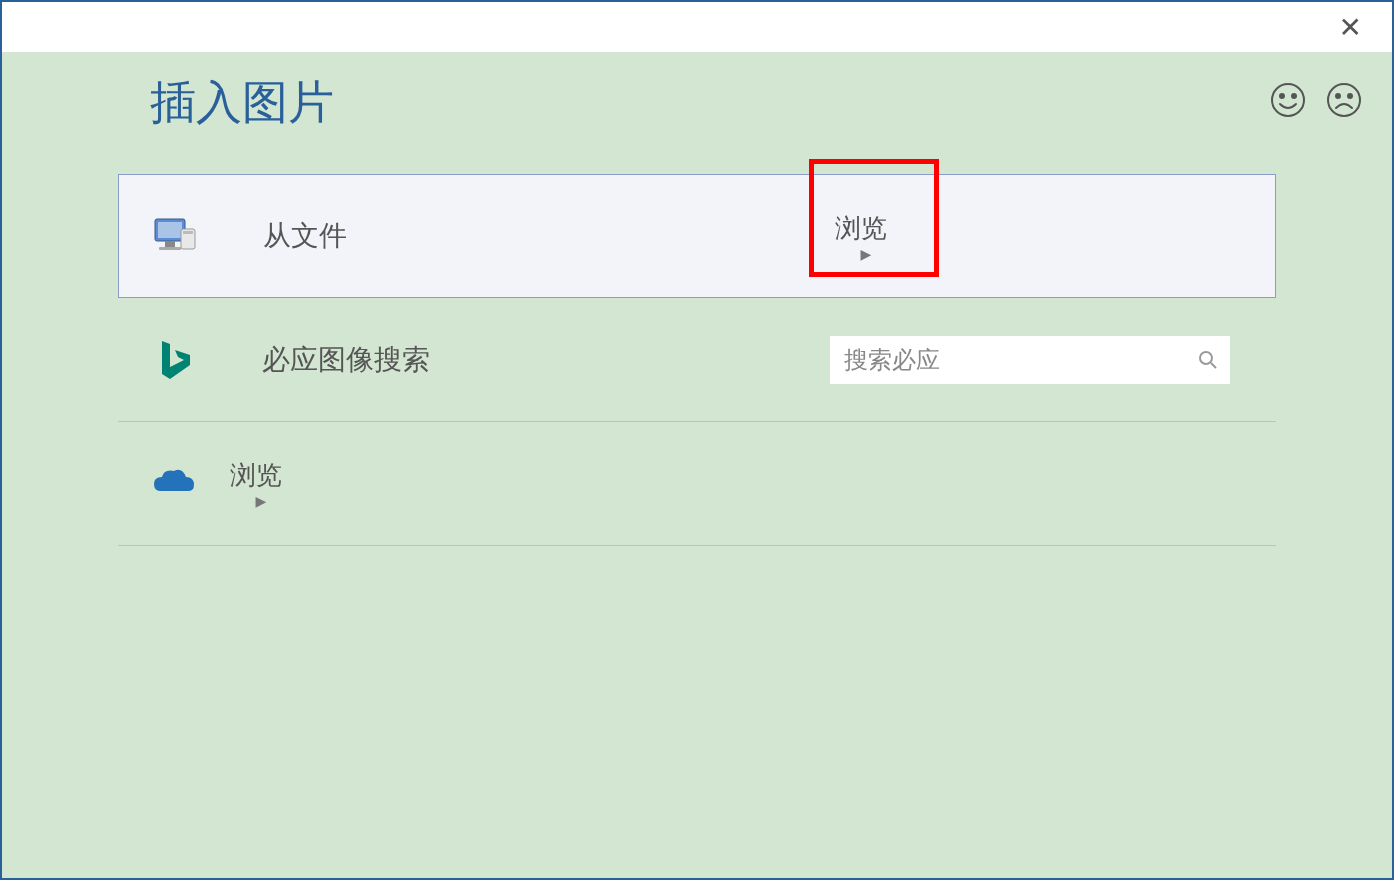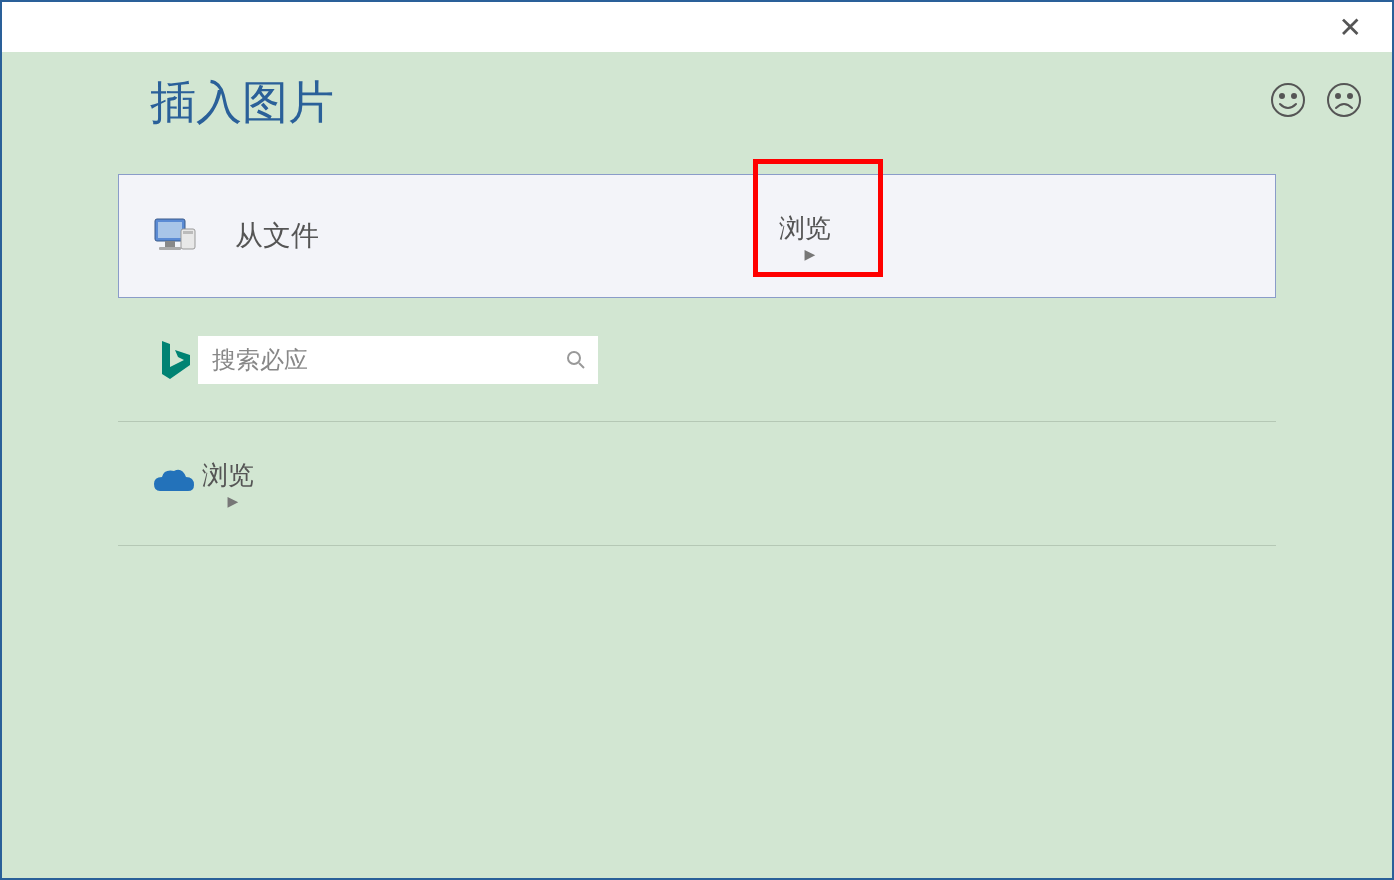--- a/index.html
+++ b/index.html
@@ -57,20 +57,21 @@
     }
     .sources {
       padding: 0 116px;
     }
     .source-row {
       display: flex;
       align-items: center;
       height: 124px;
       padding: 0 30px;
       border-bottom: 1px solid #b5c8b5;
+      gap: 28px;
     }
     .source-row.selected {
       background: #f3f4f9;
       border: 1px solid #8a9cc9;
     }
     .source-row:last-child {
       border-bottom: 1px solid #b5c8b5;
     }
     .source-icon {
       width: 50px;
@@ -192,20 +193,21 @@
         </div>
       </div>
     </div>
 
     <div class="source-row">
       <div class="source-icon">
         <svg viewBox="0 0 50 50">
           <path d="M 14 6 L 22 9 L 22 32 L 36 25 L 30 22 L 27 15 L 42 20 L 42 30 L 22 44 L 14 39 Z" fill="#008373"></path>
         </svg>
       </div>
+      <div class="source-label">必应图像搜索</div>
       <div class="source-action">
         <div class="search-wrapper">
           <input class="search-input" type="text" placeholder="搜索必应" style="">
           <svg class="search-icon" viewBox="0 0 20 20" fill="none" stroke="#999" stroke-width="2">
             <circle cx="8" cy="8" r="6"></circle>
             <line x1="13" y1="13" x2="18" y2="18"></line>
           </svg>
         </div>
       </div>
     </div>

